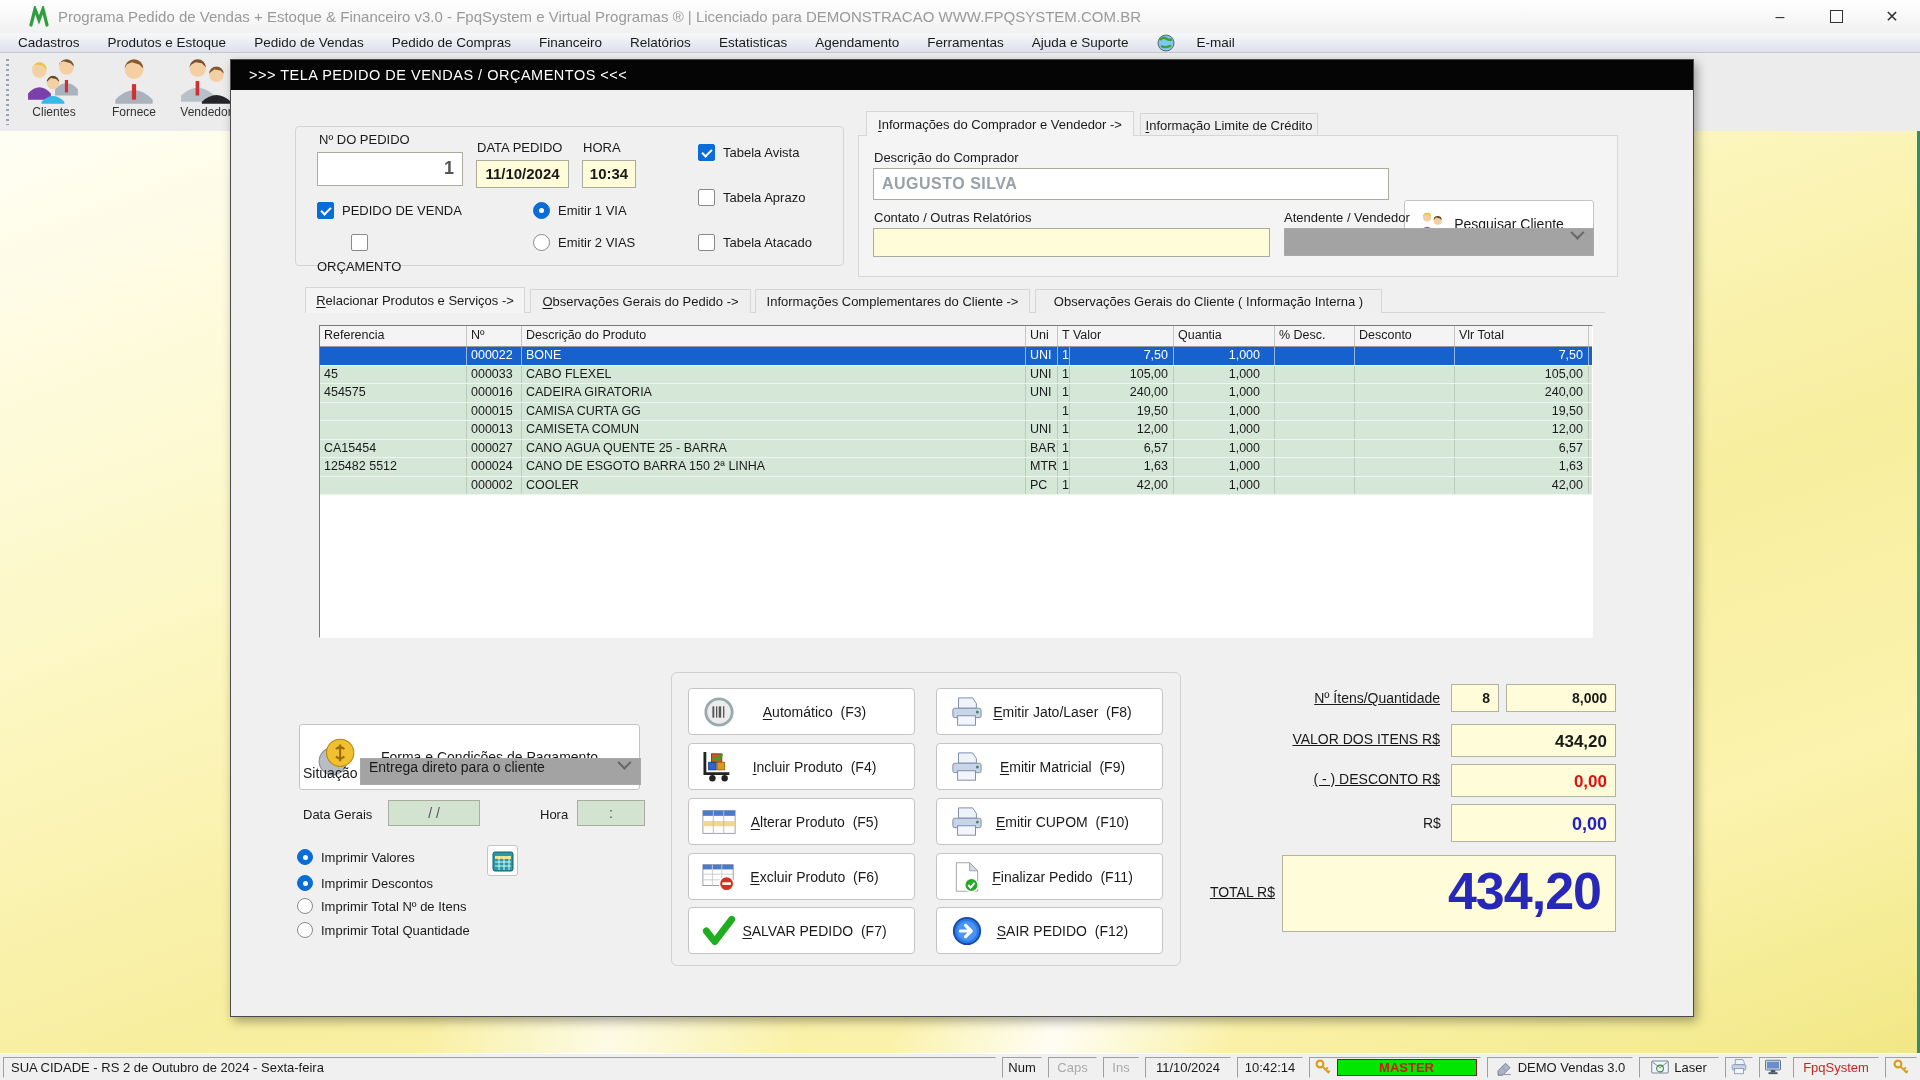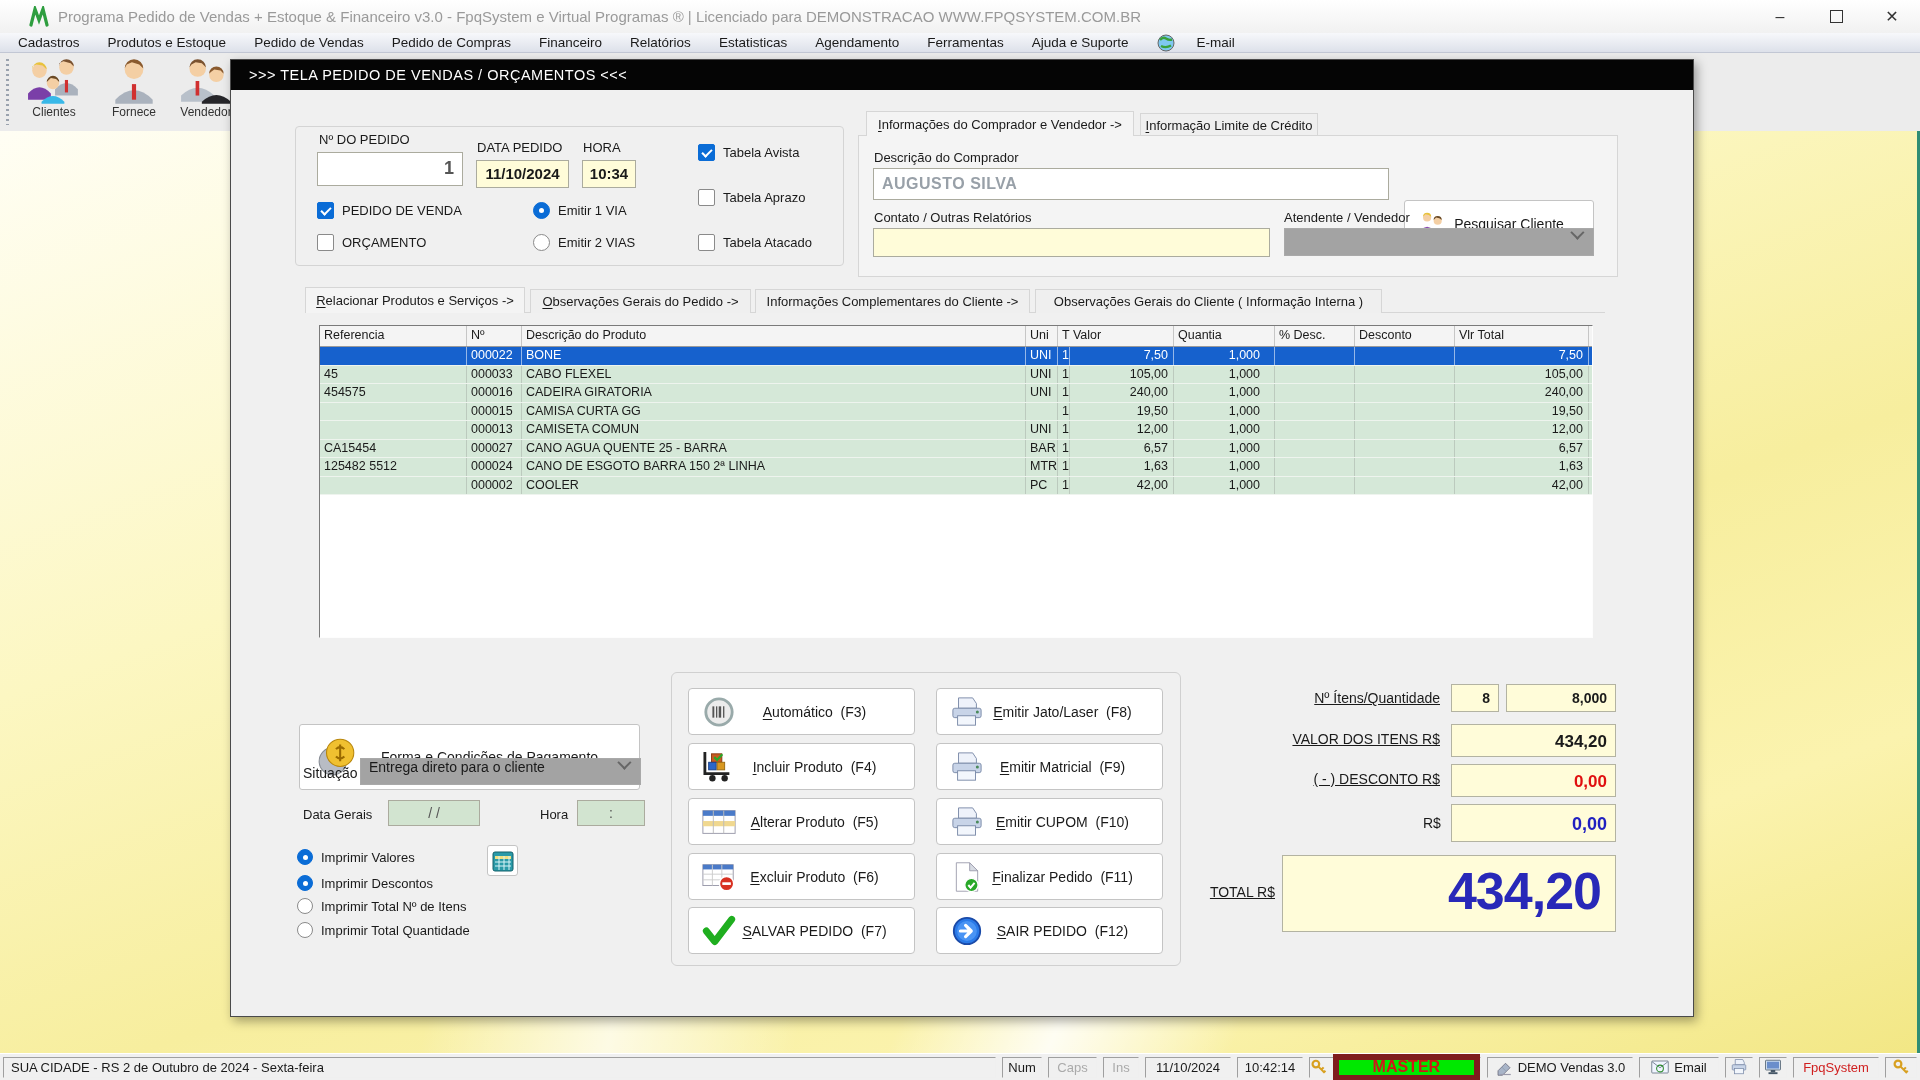--- a/index.html
+++ b/index.html
@@ -38,22 +38,22 @@
 
   
   .statusbar{position:absolute;left:0;bottom:0;width:100%;height:27px;background:#f0f0f0;
     border-top:1px solid #fff;display:flex;align-items:center;padding:0 3px;box-sizing:border-box;gap:6px;z-index:9;}
   .sb-cell{height:21px;border:1px solid;border-color:#9f9f9f #efefef #efefef #9f9f9f;background:#f0f0f0;
     display:flex;align-items:center;justify-content:center;font-size:13px;box-sizing:border-box;flex:0 0 auto;gap:5px;}
   .sb-left{flex:1 1 auto;justify-content:flex-start;padding-left:7px;}
   .sb-dim{color:#aaa;}
   .sb-icon{width:18px;height:18px;display:inline-block;}
   .sb-icon svg{width:100%;height:100%;display:block;}
-  .master-box{height:15px;width:138px;background:#00e800;border:6px solid #7f1d1d;color:#d01818;
-    font-weight:bold;font-size:16px;display:flex;align-items:center;justify-content:center;}
+  .master-box{height:15px;width:138px;background:#00e800;border:1px solid #7f1d1d;color:#d01818;
+    font-weight:bold;font-size:13px;display:flex;align-items:center;justify-content:center;}
   .brand-red{color:#d02020;}
 
   
   .dialog{position:absolute;left:230px;top:59px;width:1464px;height:958px;background:#f0f0f0;
     border:1px solid #4a4a4a;box-shadow:3px 4px 10px rgba(0,0,0,.35);z-index:5;box-sizing:border-box;}
   .dlg-titlebar{position:absolute;left:0;top:0;width:100%;height:30px;background:#050505;color:#fff;
     display:flex;align-items:center;padding-left:18px;box-sizing:border-box;font-size:14.5px;letter-spacing:.5px;}
   .lbl{position:absolute;font-size:13px;color:#1a1a1a;white-space:nowrap;}
   .groupbox{position:absolute;border:1px solid #d4d4d4;border-radius:4px;background:transparent;}
 
@@ -230,21 +230,21 @@
     <div class="field num-big" style="left:86px;top:92px;width:146px;height:34px;">1</div>
     <div class="lbl" style="left:246px;top:80px;">DATA PEDIDO</div>
     <div class="field yellow date-fld" style="left:245px;top:100px;width:93px;height:28px;">11/10/2024</div>
     <div class="lbl" style="left:352px;top:80px;">HORA</div>
     <div class="field yellow date-fld" style="left:351px;top:100px;width:54px;height:28px;">10:34</div>
 
     <label class="check-row" style="left:86px;top:142px;">
       <span class="cb on"></span>
       <span class="txt">PEDIDO DE VENDA</span>
     </label>
-    <label class="check-row" style="left:86px;top:174px;">
+    <label class="check-row" style="left:86px;top:174px;flex-direction:column;">
       <span class="cb"></span>
       <span class="txt">ORÇAMENTO</span>
     </label>
     <label class="radio-row" style="left:302px;top:142px;">
       <span class="radio on"></span>
       <span class="txt">Emitir 1 VIA</span>
     </label>
     <label class="radio-row" style="left:302px;top:174px;">
       <span class="radio"></span>
       <span class="txt">Emitir 2 VIAS</span>
@@ -636,21 +636,21 @@
       <span>DEMO Vendas 3.0</span>
     </div>
     <div class="sb-cell" style="width:80px;">
       <span class="sb-icon">
           <svg viewBox="0 0 24 20">
             <rect x="1" y="2" width="22" height="16" rx="1" fill="#f0f4ff" stroke="#567"></rect>
             <path d="M1.5 3 l10.5 8 10.5 -8" stroke="#567" fill="none"></path>
             <circle cx="12" cy="12" r="4.5" fill="none" stroke="#2a8a2a" stroke-width="1.4"></circle>
           </svg>
         </span>
-      <span>Email</span>
+      <span>Laser</span>
     </div>
     <div class="sb-cell" style="width:28px;">
       <span class="sb-icon">
           <svg viewBox="0 0 24 22">
             <path d="M7 1 h10 l2 4 v3 h-12 z" fill="#eef2fa" stroke="#7a8aa8"></path>
             <rect x="3" y="8" width="18" height="7" rx="1" fill="#c8d4e8" stroke="#7a8aa8"></rect>
             <rect x="6" y="13" width="12" height="7" fill="#f2f6fc" stroke="#7a8aa8"></rect>
           </svg>
         </span>
     </div>

